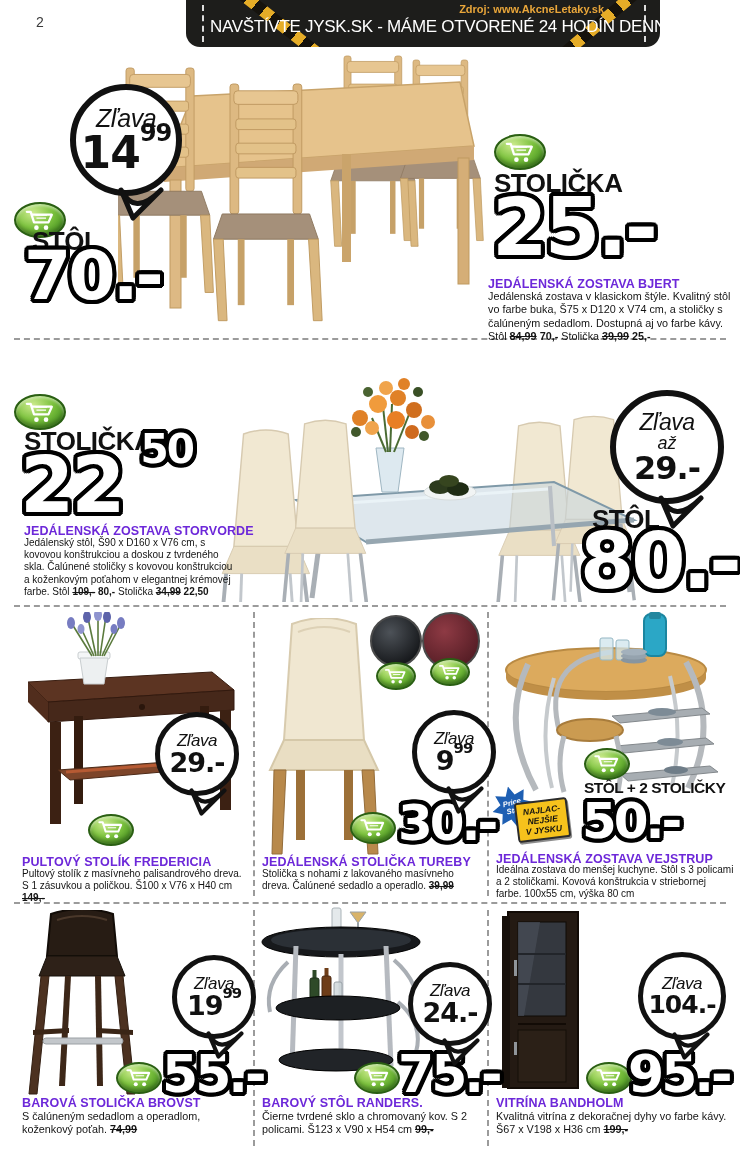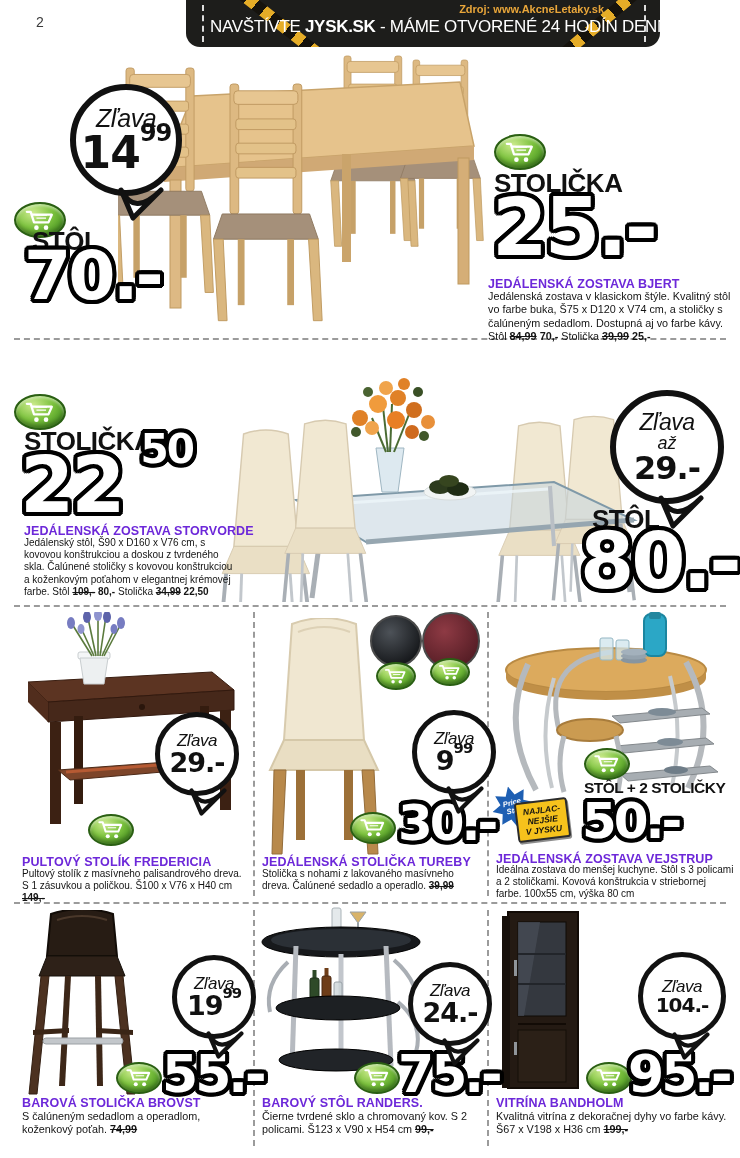--- a/index.html
+++ b/index.html
@@ -5,21 +5,21 @@
   html,body{margin:0;padding:0;}
   body{font-family:"Liberation Sans", sans-serif; background:#ffffff;}
   .page{position:relative;width:740px;height:1158px;background:#fff;overflow:hidden;}
 
   
   .page-num{position:absolute;left:36px;top:14px;font-size:14px;color:#3a3a3a;z-index:5;}
   .banner{position:absolute;left:186px;top:0;width:474px;height:47px;background:#1d1d1b;
           border-radius:0 0 14px 14px;z-index:5;overflow:hidden;}
   .banner-main{position:absolute;left:24px;right:22px;top:17px;text-align:center;color:#fff;
                font-size:17px;white-space:nowrap;letter-spacing:-0.3px;}
-  .banner-main b{font-weight:bold;}
+  .banner-main b{font-weight:normal;}
   .banner-source{position:absolute;right:56px;top:3px;color:#e9a63a;font-size:11px;font-weight:bold;cursor:pointer;}
   .bdash{position:absolute;top:5px;bottom:5px;width:0;border-left:2px dashed rgba(255,255,255,.85);}
   .stripe{position:absolute;height:12px;border-radius:2px;opacity:.95;
           background:repeating-linear-gradient(90deg,#f0b428 0 10px,#15120c 10px 20px);}
   .stripe-l{left:34px;top:14px;width:110px;transform:rotate(38deg);}
   .stripe-r{right:-8px;top:12px;width:124px;transform:rotate(-40deg);}
 
   
   .hsep{position:absolute;left:14px;right:14px;height:0;border-top:2px dashed #9b9b9b;z-index:4;}
   .vsep{position:absolute;width:0;border-left:2px dashed #9b9b9b;z-index:4;}
@@ -502,21 +502,21 @@
     <line x1="18" y1="46" x2="66" y2="46" stroke="#22252a" stroke-width="2"></line>
     <line x1="18" y1="76" x2="66" y2="76" stroke="#22252a" stroke-width="2"></line>
     <rect x="14" y="52" width="3" height="16" fill="#90959a"></rect>
     <line x1="18" y1="116" x2="66" y2="116" stroke="#120b06" stroke-width="2"></line>
     <rect x="18" y="122" width="48" height="52" fill="#2b2017" stroke="#150e08"></rect>
     <rect x="14" y="134" width="3" height="13" fill="#90959a"></rect>
   </svg>
   <div class="bubble bubble-sm" style="left:638px;top:952px">
     <div class="bcirc" style="width:88px;height:88px">
       <div class="blabel">Zľava</div>
-      <div class="bprice" style="font-size:20px">104.-</div>
+      <div class="bprice" style="font-size:25px">104.-</div>
     </div>
     <svg class="btail" viewBox="0 0 46 34">
         <path d="M3 3 C 12 20, 24 22, 43 3 L 15 31 Z"></path>
       </svg>
   </div>
   <div class="cart" style="left:586px;top:1062px">
   <svg viewBox="0 0 34 26">
     <path d="M3 4h4l3.5 11h15l3.5-8H9" fill="none" stroke="#fff" stroke-width="2.4" stroke-linejoin="round" stroke-linecap="round"></path>
     <path d="M12 7.5h12M13 10.5h10" stroke="#fff" stroke-width="1.3"></path>
     <circle cx="13" cy="20.5" r="2.4" fill="#fff"></circle>

